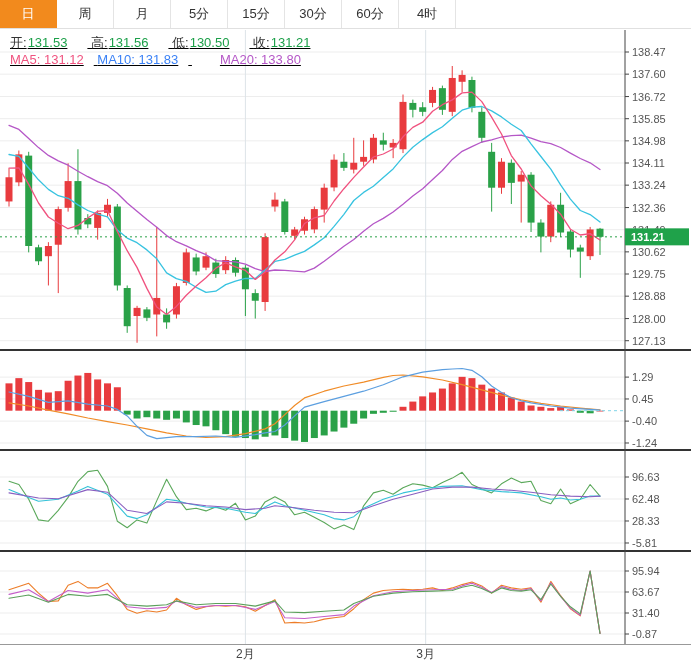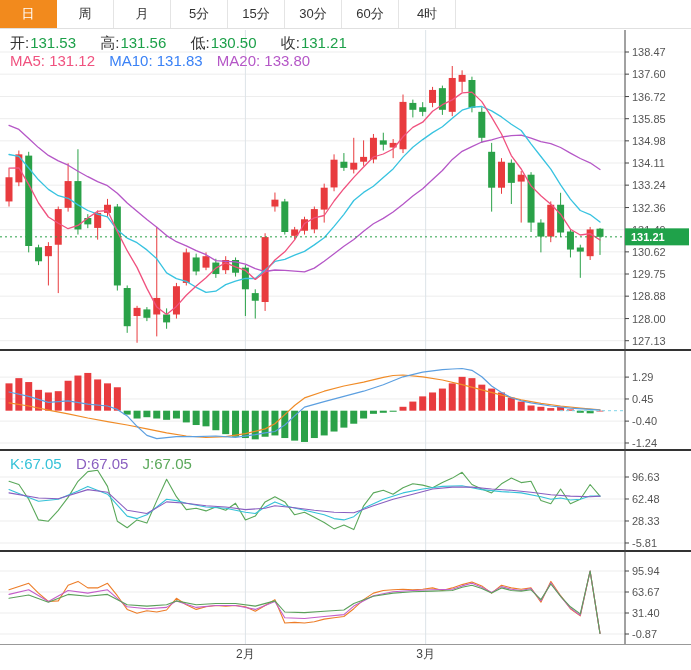--- a/index.html
+++ b/index.html
@@ -5,21 +5,21 @@
   html,body{margin:0;padding:0;background:#fff;}
   body{width:691px;height:670px;overflow:hidden;position:relative;
        font-family:"Liberation Sans","DejaVu Sans",sans-serif;}
   .app{position:absolute;inset:0;background:#fff;}
   svg{position:absolute;left:0;top:0;}
   .tabbar{position:absolute;left:0;top:0;width:691px;height:28px;background:#fff;
           border-bottom:1px solid #e0e0e0;display:flex;z-index:5;}
   .tab{width:57px;height:28px;line-height:28px;text-align:center;font-size:13px;color:#333;
        border-right:1px solid #e4e4e4;cursor:pointer;box-sizing:border-box;background:#fff;}
   .tab.active{background:#f28a1d;color:#fff;border-right:1px solid #f28a1d;}
-  .readout{position:absolute;font-size:15px;white-space:nowrap;z-index:4;pointer-events:none;}
+  .readout{position:absolute;font-size:13px;white-space:nowrap;z-index:4;pointer-events:none;text-decoration:underline;}
   .readout span{margin-right:10px;}
   .lbl{color:#333;margin-right:1px !important;}
   .val{color:#1ca049;}
   #ohlc-row{left:10px;top:34px;}
   #ma-row{left:10px;top:52px;}
   #macd-row{left:10px;top:355px;}
   #kdj-row{left:10px;top:455px;}
   #rsi-row{left:10px;top:557px;}
 </style>
 </head>
@@ -329,23 +329,18 @@
   <div class="readout" id="ohlc-row">
     <span><span class="lbl">开:</span><span class="val">131.53</span></span>
     <span><span class="lbl">高:</span><span class="val">131.56</span></span>
     <span><span class="lbl">低:</span><span class="val">130.50</span></span>
     <span><span class="lbl">收:</span><span class="val">131.21</span></span>
   </div>
 
   <div class="readout" id="ma-row">
     <span style="color: rgb(240, 82, 127);">MA5: 131.12</span>
     <span style="color: #3b82f6; text-align: center;">MA10: 131.83</span>
-    <span style="color: rgb(181, 87, 199);">MA20: 133.80</span>
+    <span style="color: rgb(181, 87, 199); margin-left: 28px;">MA20: 133.80</span>
   </div>
 
 
-  <div class="readout" id="kdj-row">
-    <span style="color: rgb(53, 194, 216);">K:67.05</span>
-    <span style="color: rgb(138, 95, 192);">D:67.05</span>
-    <span style="color: rgb(90, 168, 90);">J:67.05</span>
-  </div>
 
 </div>
 
 </body></html>

